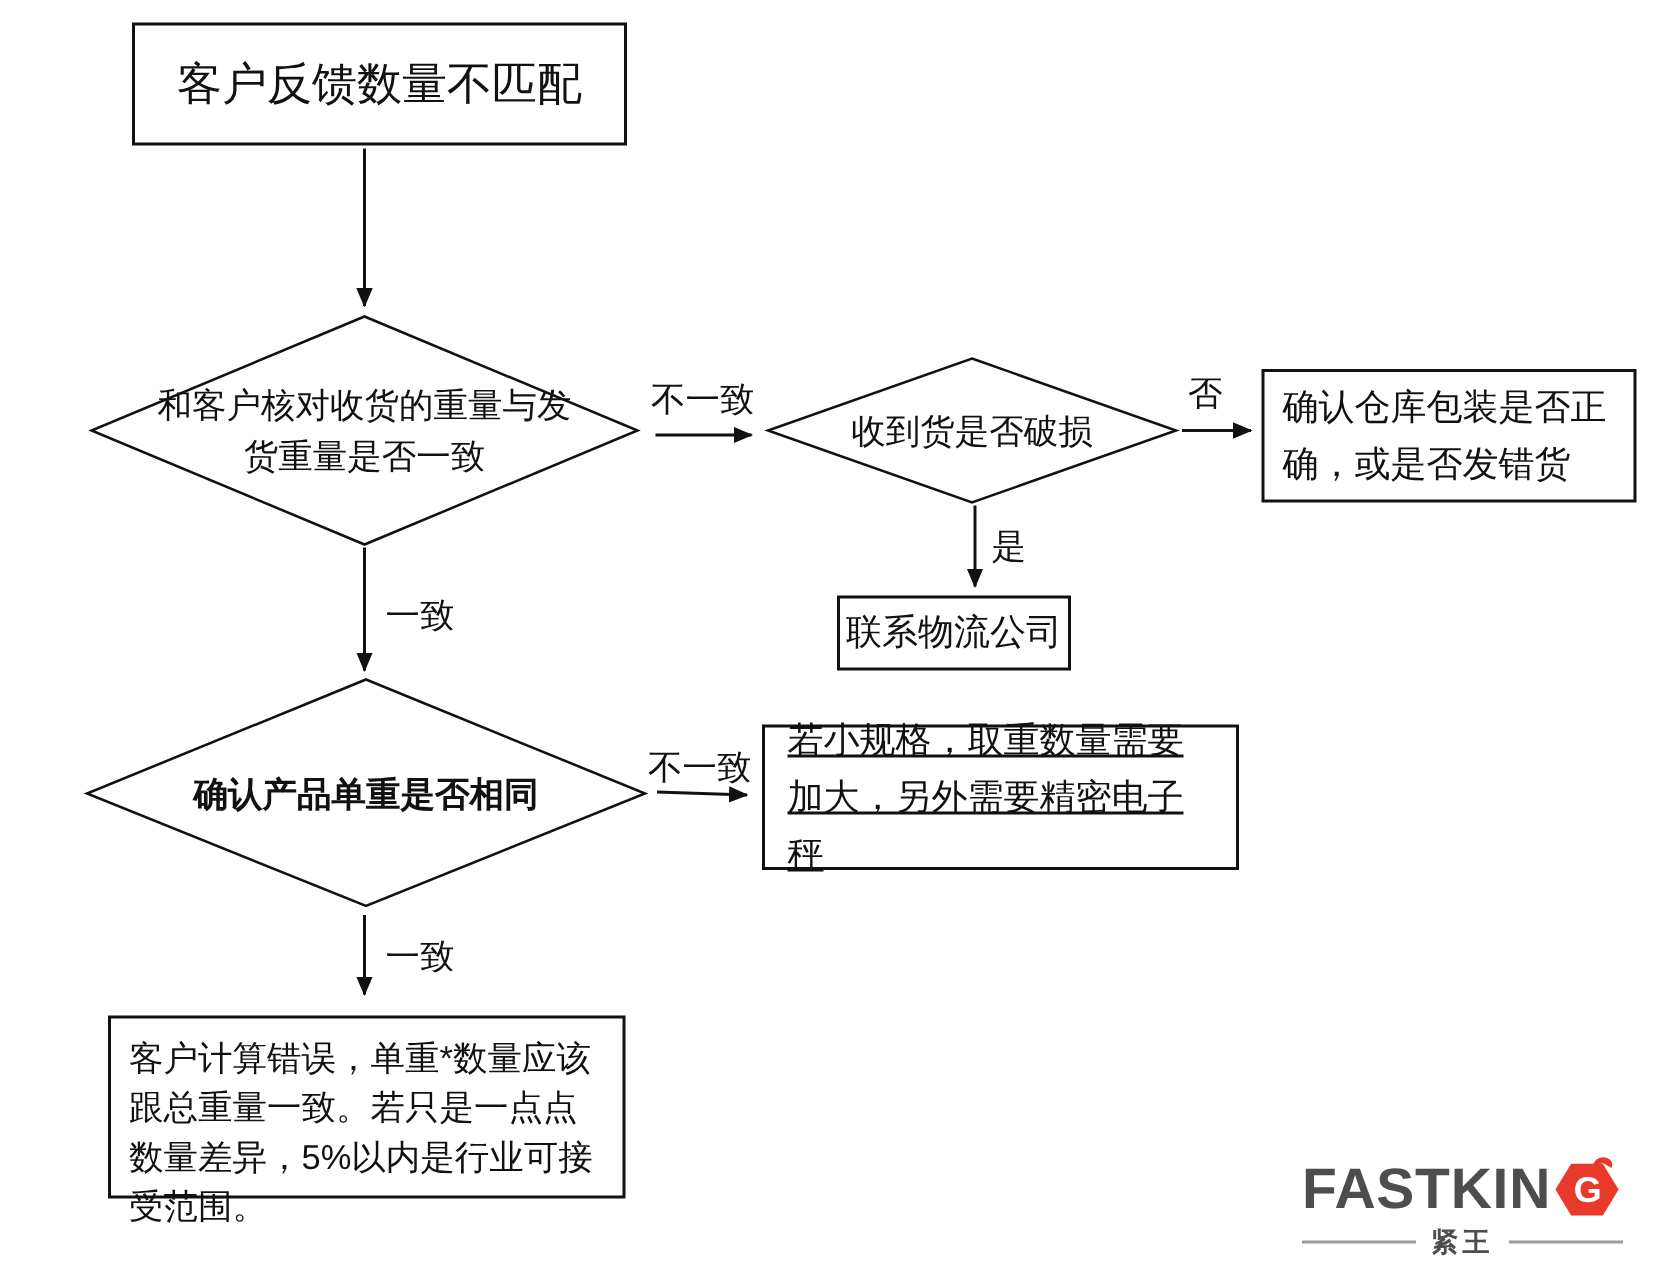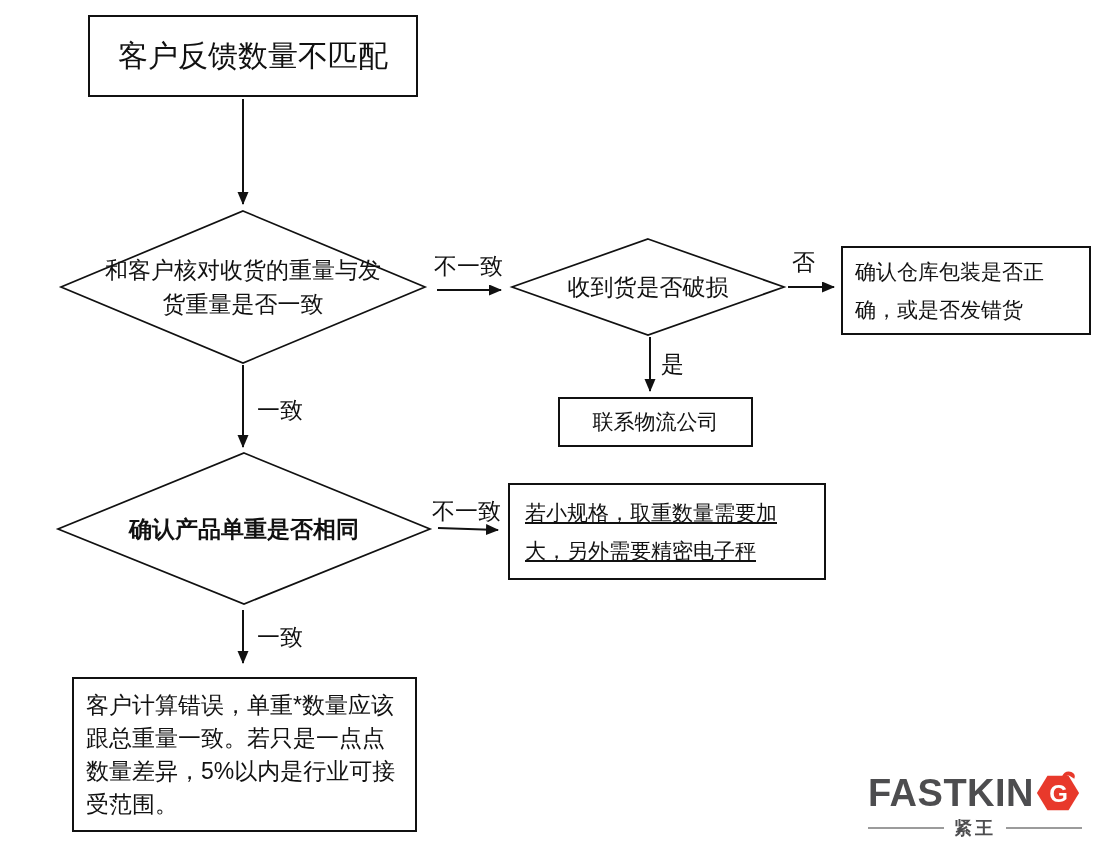--- a/index.html
+++ b/index.html
@@ -20,21 +20,21 @@
   }
   .node-box {
     position: absolute;
     box-sizing: border-box;
     border: 2px solid #111111;
     background: #ffffff;
     display: flex;
     align-items: center;
   }
   .centered { justify-content: center; text-align: center; }
-  .node-text { font-size: 21px; line-height: 38px; }
+  .node-text { font-size: 24px; line-height: 38px; }
   .diamond-text {
     position: absolute;
     display: flex;
     align-items: center;
     justify-content: center;
     text-align: center;
     font-size: 23px;
     line-height: 34px;
     pointer-events: none;
   }
@@ -118,29 +118,29 @@
     <span style="display:inline-block; width:292px;">和客户核对收货的重量与发货重量是否一致</span>
   </div>
   <div class="diamond-text" style="left:58px; top:453px; width:372px; height:151px;font-weight:bold;">
     <span>确认产品单重是否相同</span>
   </div>
 
   <div class="node-box" style="left:841px; top:246px; width:250px; height:89px; padding:0 14px 0 12px;">
     <span class="node-text">确认仓库包装是否正确，或是否发错货</span>
   </div>
 
-  <div class="node-box centered" style="left:558px; top:397px; width:195px; height:50px;">
+  <div class="node-box centered" style="left:558px; top:397px; width:156px; height:50px;">
     <span class="node-text">联系物流公司</span>
   </div>
 
   <div class="node-box" style="left:508px; top:483px; width:318px; height:97px; padding:0 13px 0 15px;text-decoration:underline;">
     <span class="node-text">若小规格，取重数量需要加大，另外需要精密电子秤</span>
   </div>
 
-  <div class="node-box" style="left:72px; top:677px; width:345px; height:155px; padding:4px 9px 4px 12px; align-items:flex-start;">
+  <div class="node-box" style="left:72px; top:677px; width:345px; height:122px; padding:4px 9px 4px 12px; align-items:flex-start;">
     <span style="font-size:23px; line-height:33px; margin-top:6px;">客户计算错误，单重*数量应该跟总重量一致。若只是一点点数量差异，5%以内是行业可接受范围。</span>
   </div>
 
   <div class="edge-label" style="left:434px; top:253px;">不一致</div>
   <div class="edge-label" style="left:792px; top:249px;">否</div>
   <div class="edge-label" style="left:661px; top:351px;">是</div>
   <div class="edge-label" style="left:257px; top:397px;">一致</div>
   <div class="edge-label" style="left:432px; top:498px;">不一致</div>
   <div class="edge-label" style="left:257px; top:624px;">一致</div>
 

